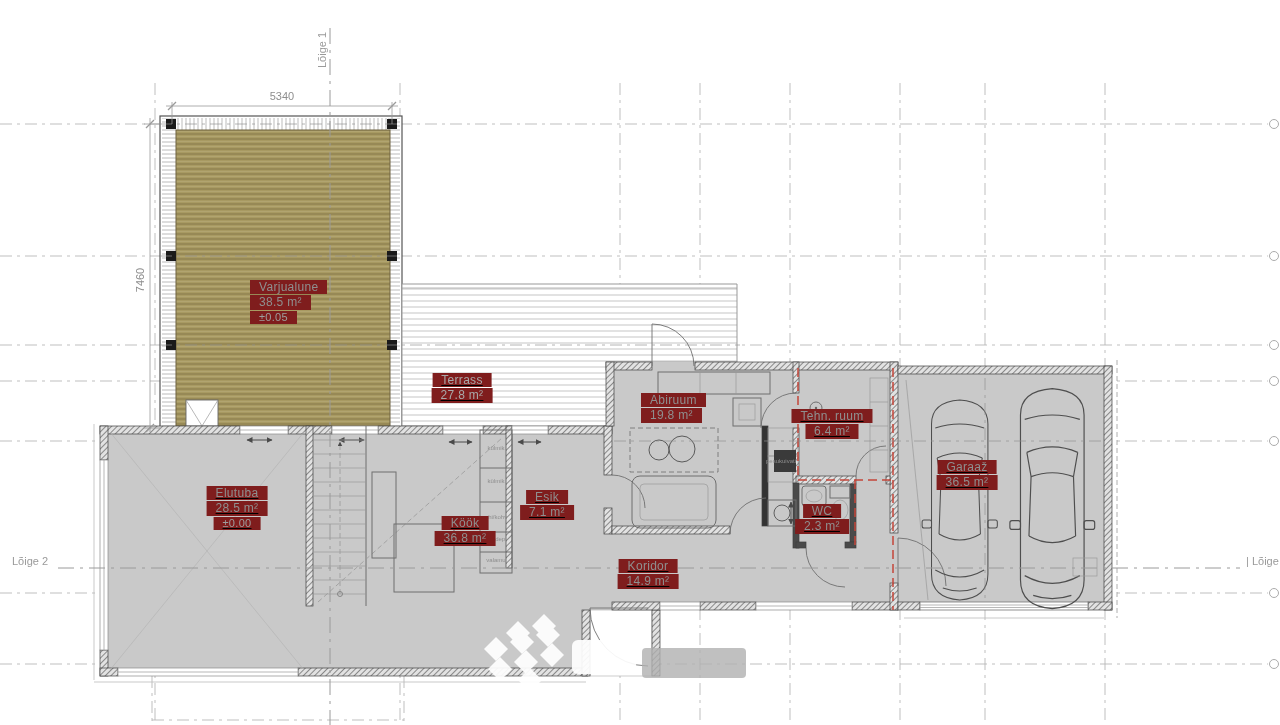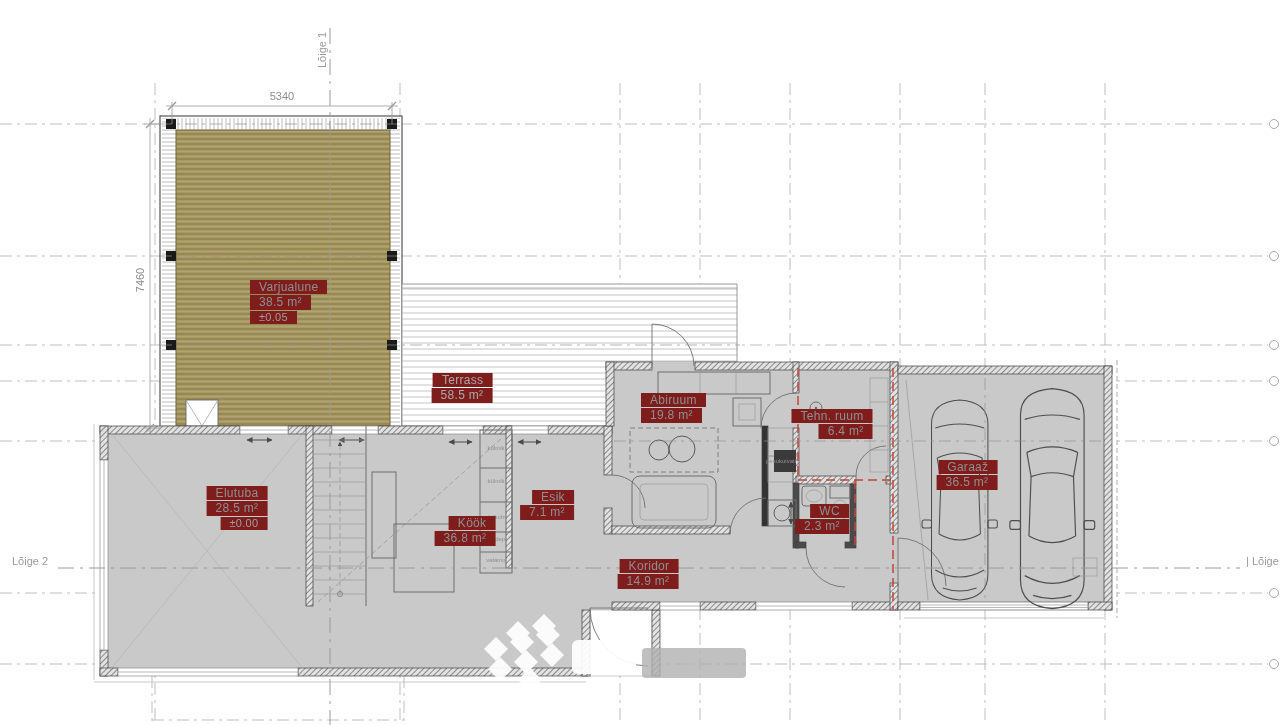--- a/index.html
+++ b/index.html
@@ -1,21 +1,21 @@
 <!DOCTYPE html>
 <html><head>
 <meta charset="utf-8">
 <style>
   html,body{margin:0;padding:0;background:#fff;}
   .stage{position:relative;width:1280px;height:725px;background:#fff;overflow:hidden;
          font-family:"Liberation Sans",sans-serif;margin-top:28px;}
   .stage svg{position:absolute;left:0;top:0;}
   
   .lbl{position:absolute;display:flex;flex-direction:column;align-items:flex-start;gap:1px;z-index:5;}
-  .lbl.center{align-items:flex-end;transform:translateX(-50%);}
+  .lbl.center{align-items:center;transform:translateX(-50%);text-decoration:underline;}
   .chip{display:inline-block;background:#7f1d1d;padding:0 9px;line-height:1.2;
         color:#8f8f8f;font-size:12px;letter-spacing:.3px;white-space:nowrap;}
   .chip.lvl{font-size:11px;color:#9e9e9e;}
   .lbl.light .chip{color:#a9a9a9;}
   .tiny{position:absolute;transform:translateX(-50%);font-size:6px;color:#8e8e8e;
         white-space:nowrap;z-index:4;}
   .tiny.vert{transform:none;}
   
   .grid{stroke:#b8b8b8;stroke-width:.9;fill:none;stroke-dasharray:12 5 3 5;}
   .gridover{stroke:#8f8f8f;stroke-width:.9;fill:none;stroke-dasharray:12 5 3 5;opacity:.75;}
@@ -338,21 +338,21 @@
 </svg>
 
 <div class="lbl" style="left:250px;top:252px">
   <span class="chip">Varjualune</span>
   <span class="chip">38.5 m²</span>
   <span class="chip lvl">±0.05</span>
 </div>
 
 <div class="lbl center light" style="left:462px;top:345px">
   <span class="chip">Terrass</span>
-  <span class="chip">58.5 m²</span>
+  <span class="chip">27.8 m²</span>
 </div>
 
 <div class="lbl center" style="left:237px;top:458px">
   <span class="chip">Elutuba</span>
   <span class="chip">28.5 m²</span>
   <span class="chip lvl">±0.00</span>
 </div>
 
 <div class="lbl center" style="left:465px;top:488px">
   <span class="chip">Köök</span>

